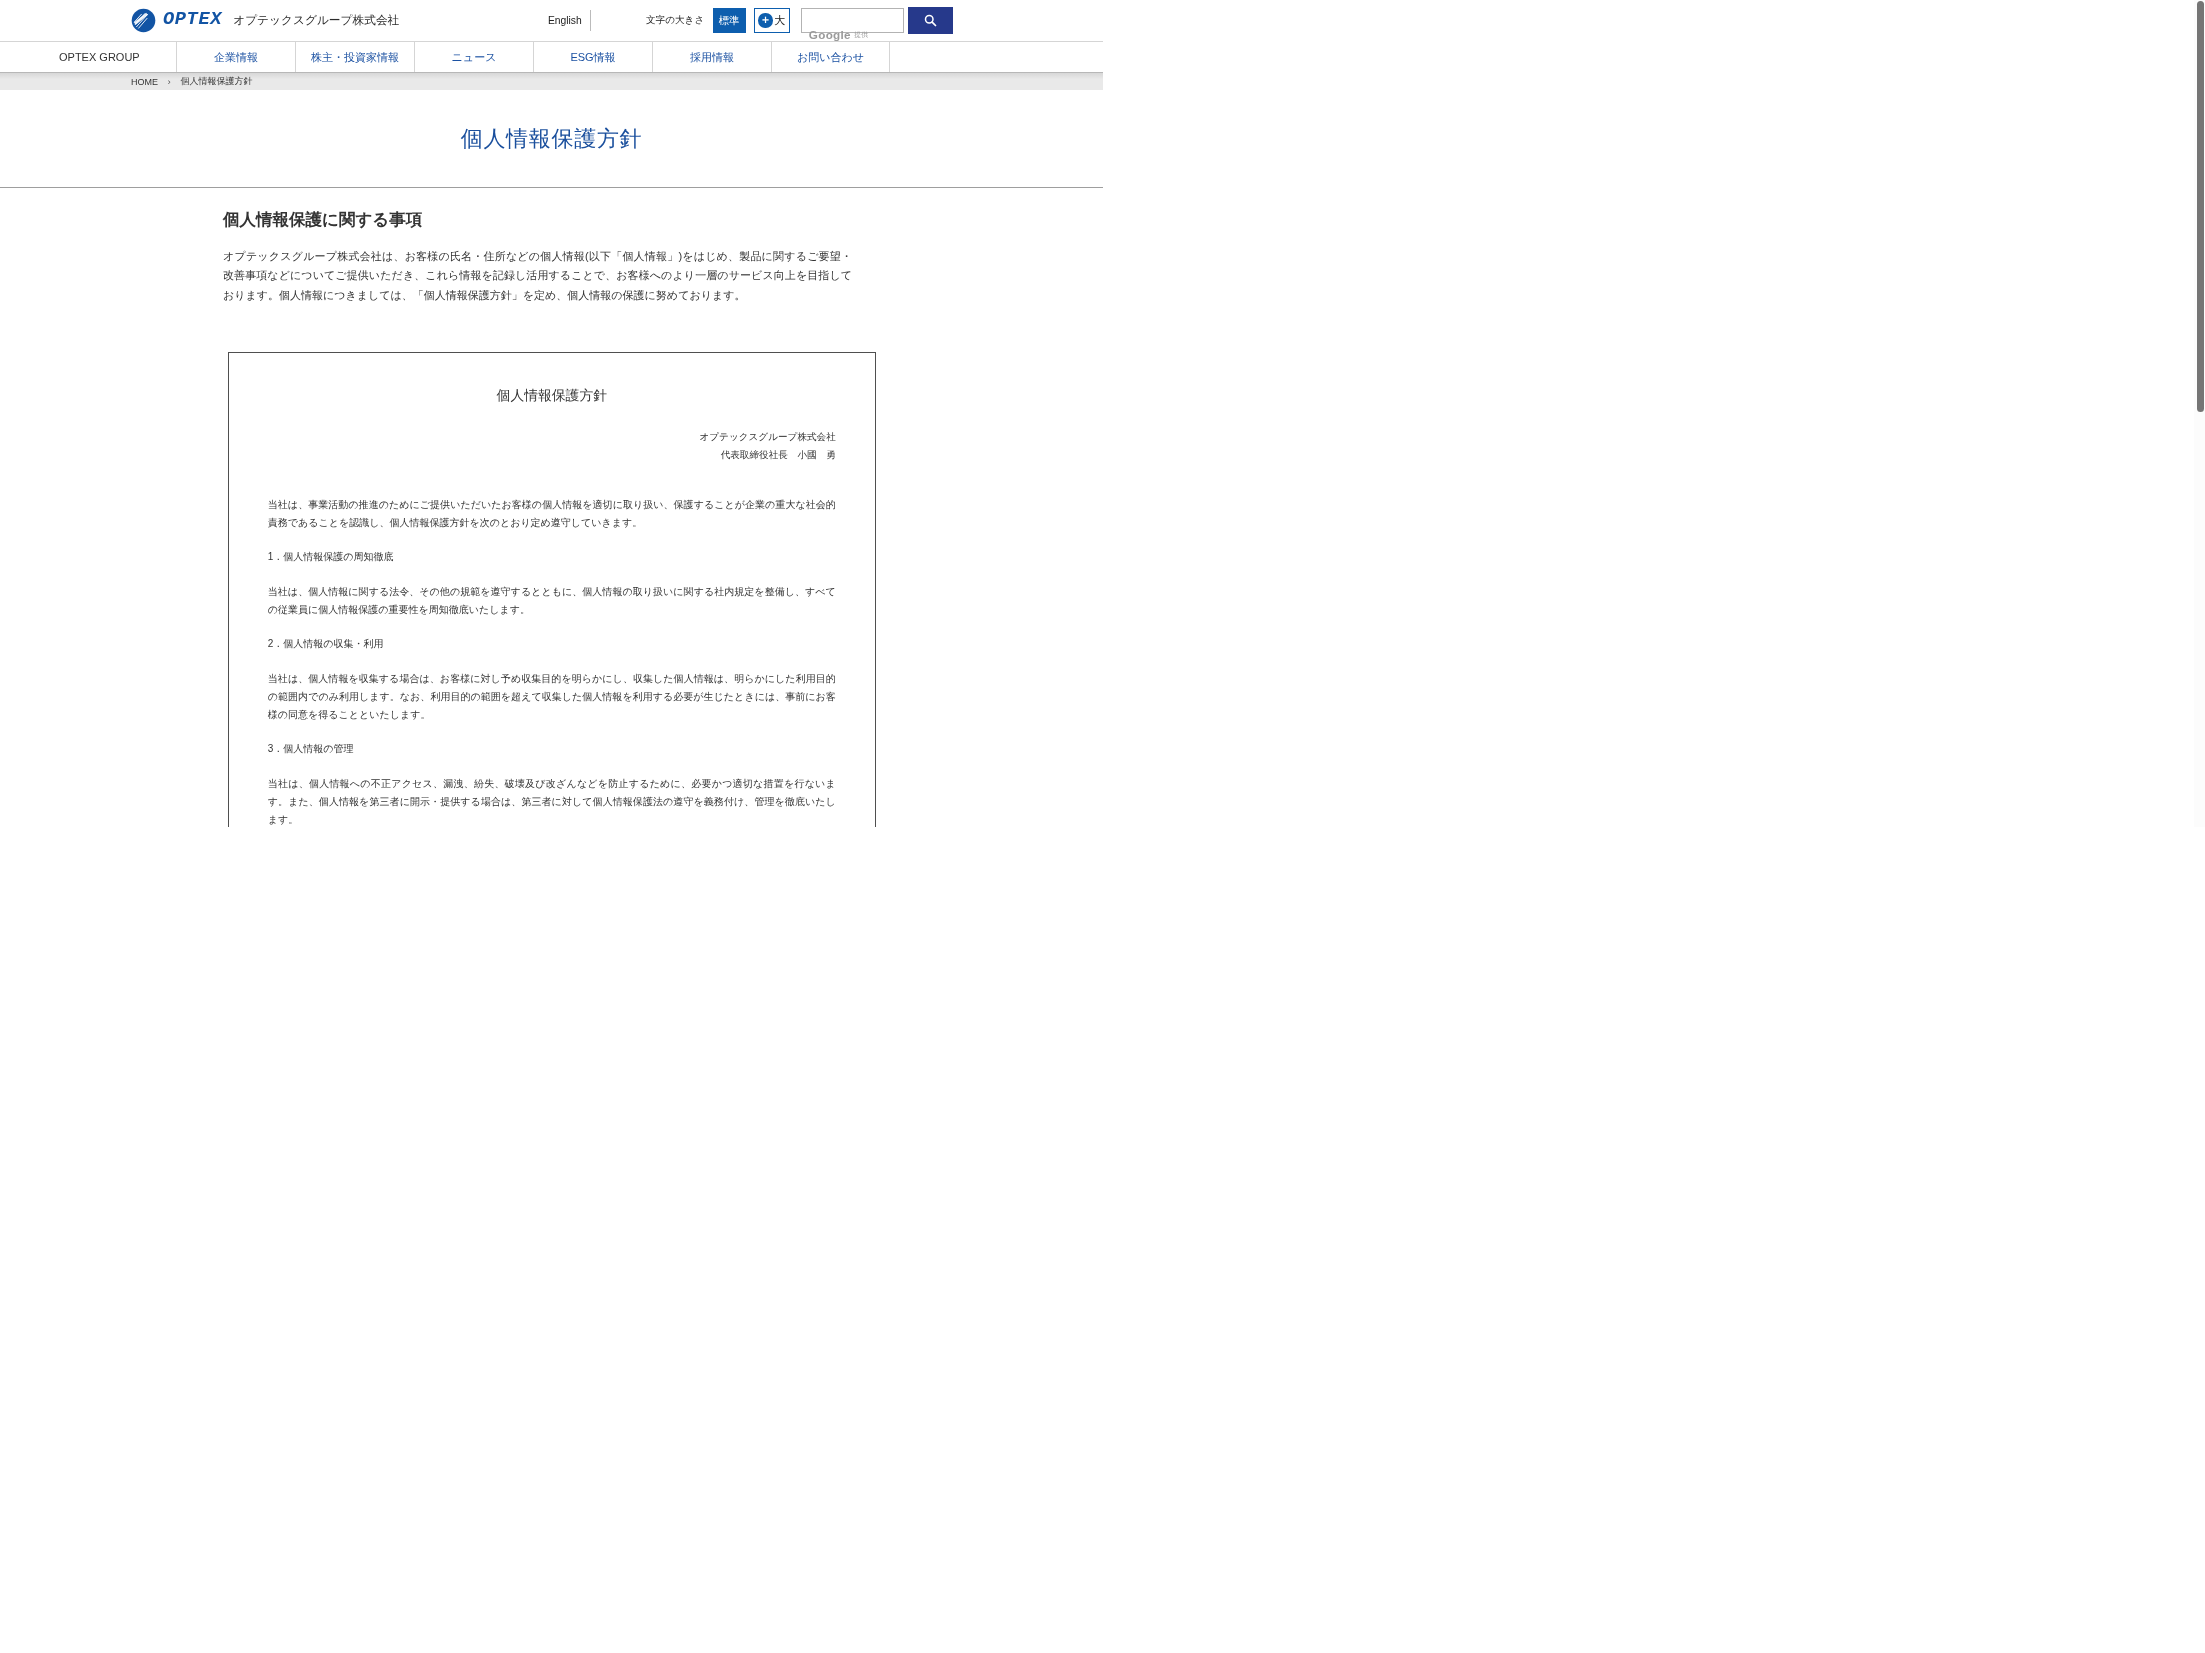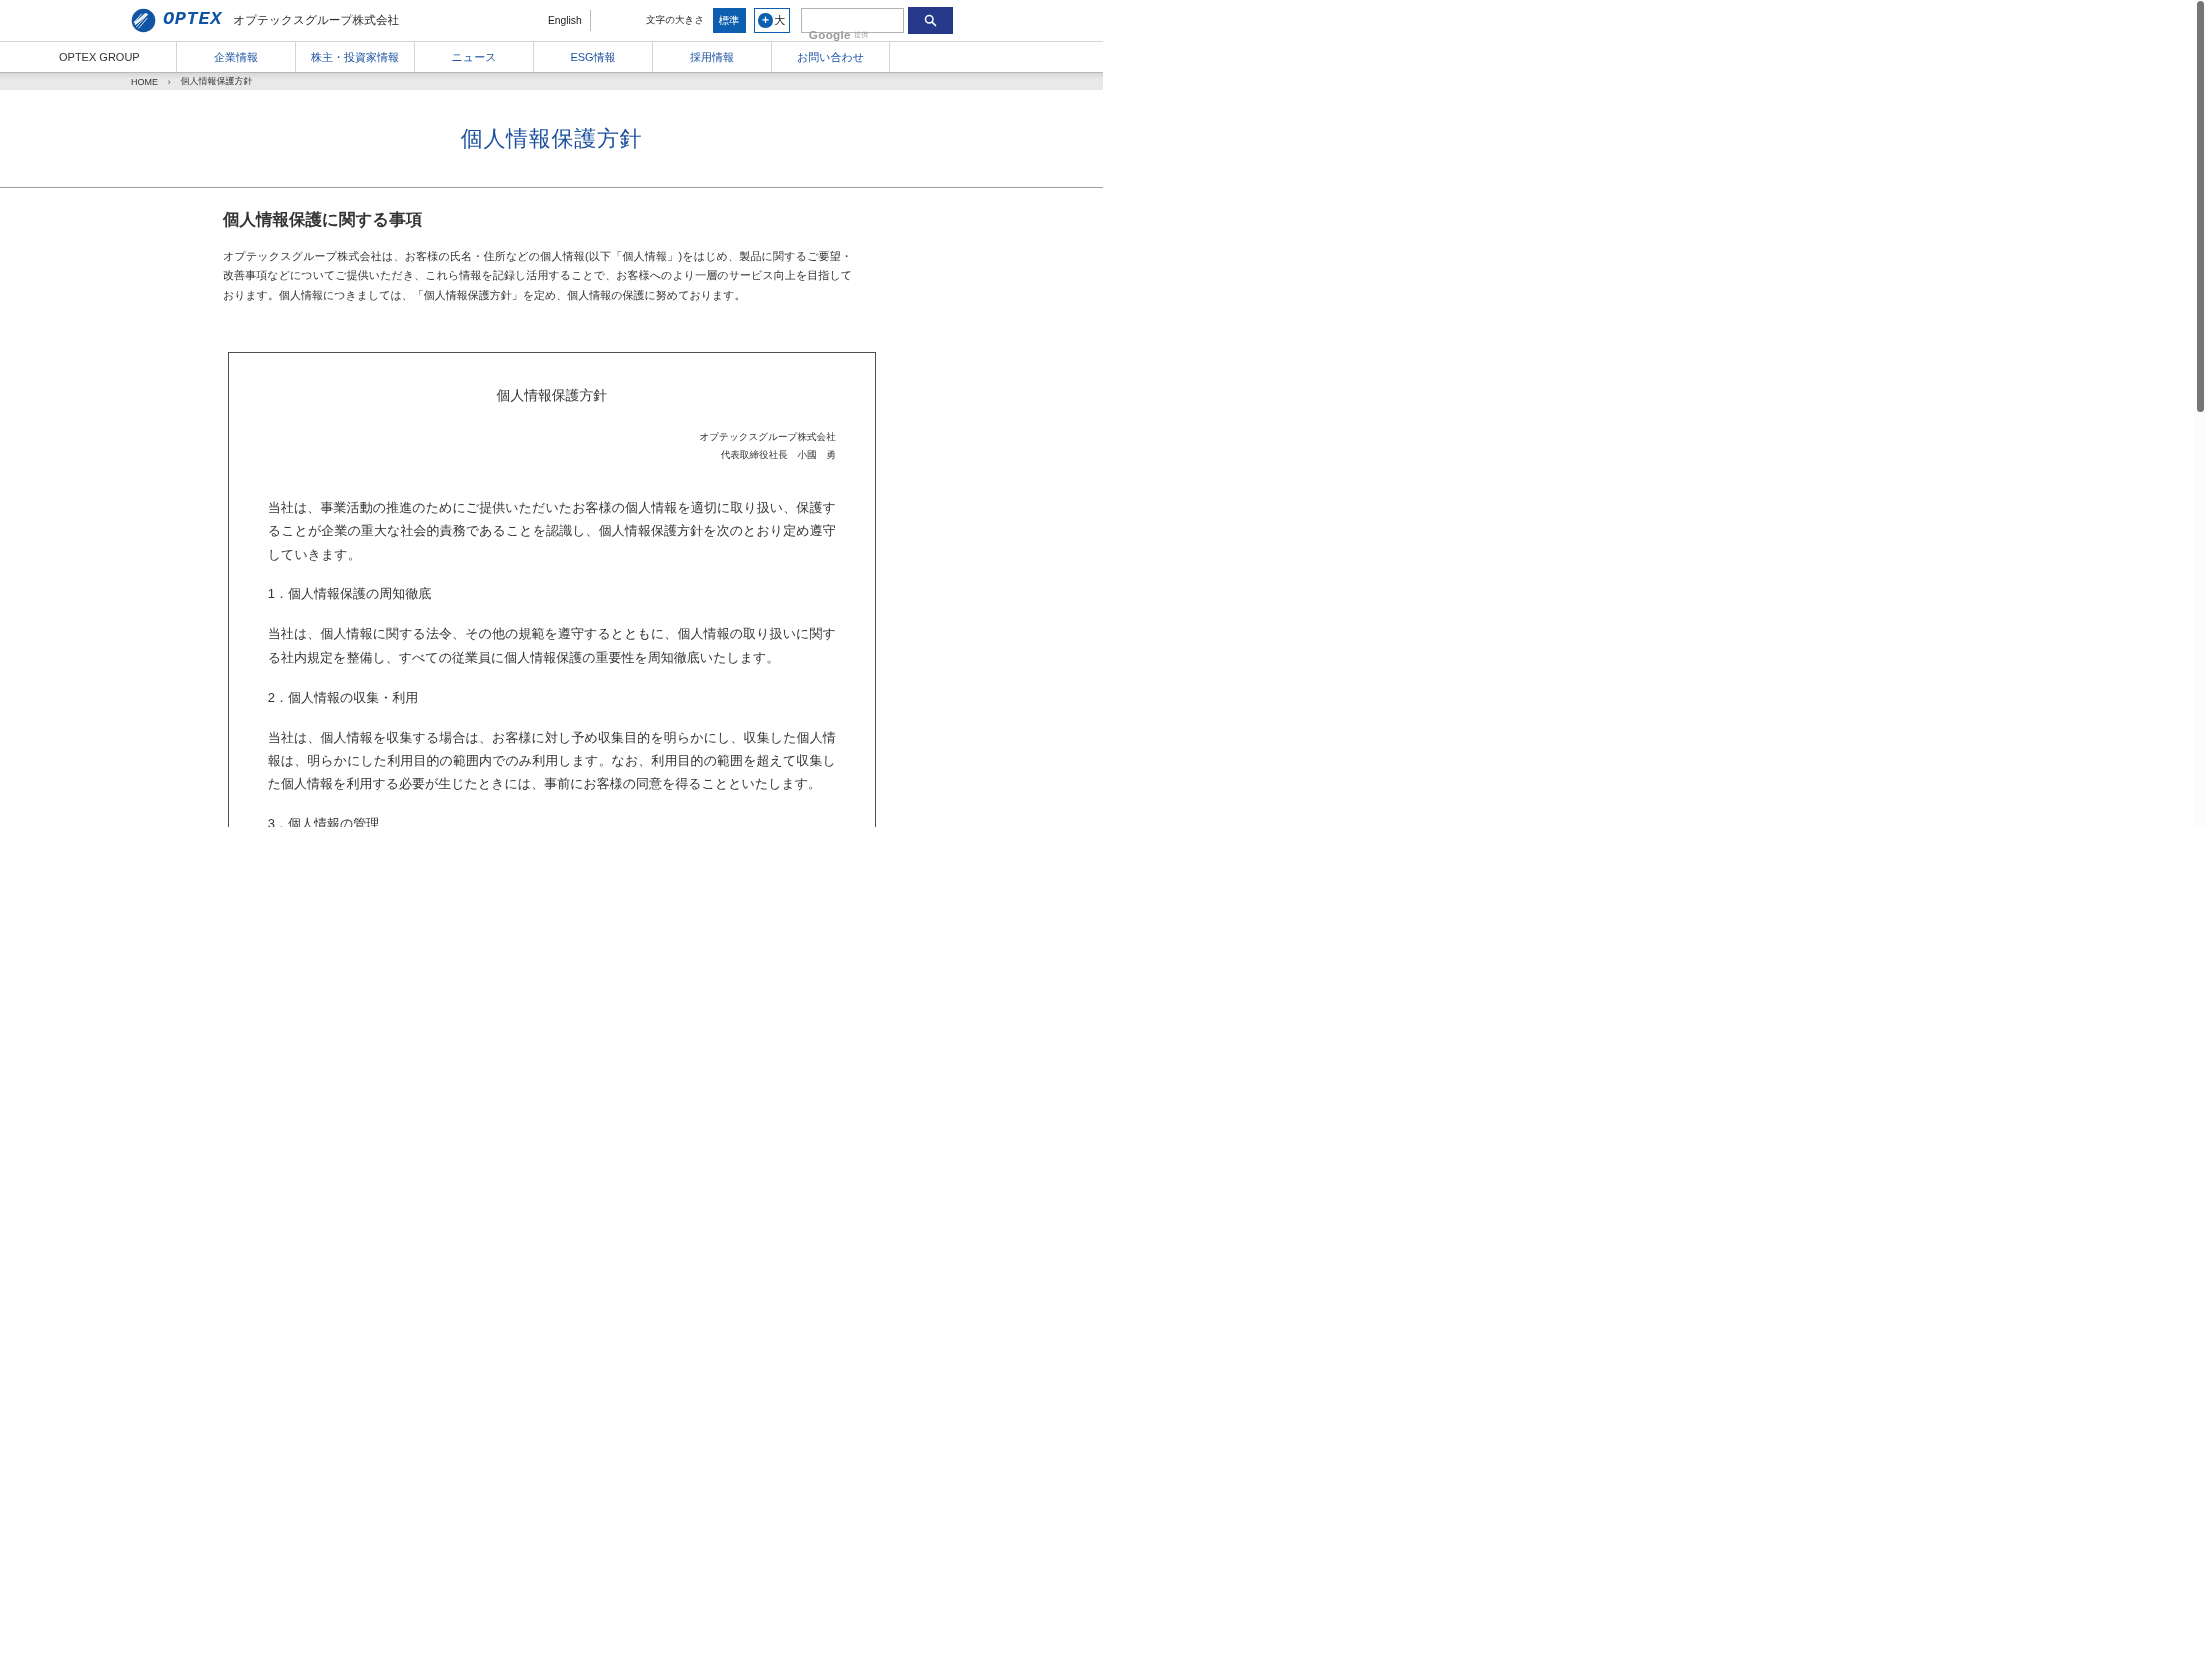--- a/index.html
+++ b/index.html
@@ -103,21 +103,21 @@
   .section-heading { font-size: 16.5px; font-weight: 600; color: #333; margin-bottom: 16.5px; }
   .intro-text { width: 629px; font-size: 11px; line-height: 1.75; color: #333; text-align: justify; }
 
   .policy-box {
     margin: 47px 0 0 4.8px; width: 648px;
     border: 1.4px solid #4f4f4f; background: #fff;
     padding: 34px 39px 41px 39px; min-height: 482px;
   }
   .policy-title { text-align: center; font-size: 13.8px; font-weight: 500; color: #333; }
   .policy-signature { text-align: right; margin-top: 23.4px; font-size: 9.6px; line-height: 1.85; color: #333; }
-  .policy-body { margin-top: 32px; font-size: 13px; line-height: 1.8; color: #333; }
+  .policy-body { margin-top: 32px; font-size: 10px; line-height: 1.8; color: #333; }
   .policy-body p { margin: 15px 0; text-align: justify; }
   .policy-body .sec-heading { margin: 16.5px 0; }
   .policy-body p:empty { margin: 0; }
 
   
   .scrollbar-track {
     position: fixed; right: 0; top: 0; width: 11px; height: 827px; background: #fcfcfc;
   }
   .scrollbar-thumb {
     position: absolute; right: 1.4px; top: 0.7px; width: 6.9px; height: 411px;
@@ -203,20 +203,21 @@
     <div class="policy-body">
       <p>当社は、事業活動の推進のためにご提供いただいたお客様の個人情報を適切に取り扱い、保護することが企業の重大な社会的責務であることを認識し、個人情報保護方針を次のとおり定め遵守していきます。</p>
 
       <p class="sec-heading">1．個人情報保護の周知徹底</p>
       <p>当社は、個人情報に関する法令、その他の規範を遵守するとともに、個人情報の取り扱いに関する社内規定を整備し、すべての従業員に個人情報保護の重要性を周知徹底いたします。</p>
 
       <p class="sec-heading">2．個人情報の収集・利用</p>
       <p>当社は、個人情報を収集する場合は、お客様に対し予め収集目的を明らかにし、収集した個人情報は、明らかにした利用目的の範囲内でのみ利用します。なお、利用目的の範囲を超えて収集した個人情報を利用する必要が生じたときには、事前にお客様の同意を得ることといたします。</p>
 
       <p class="sec-heading">3．個人情報の管理</p>
+      <p>当社は、個人情報への不正アクセス、漏洩、紛失、破壊及び改ざんなどを防止するために、必要かつ適切な措置を行ないます。また、個人情報を第三者に開示・提供する場合は、第三者に対して個人情報保護法の遵守を義務付け、管理を徹底いたします。</p>
 
       <p class="sec-heading">4．個人情報の第三者への提供</p>
       <p></p>
     </div>
   </div>
 </main>
 
 <div class="scrollbar-track">
   <div class="scrollbar-thumb"></div>
 </div>

